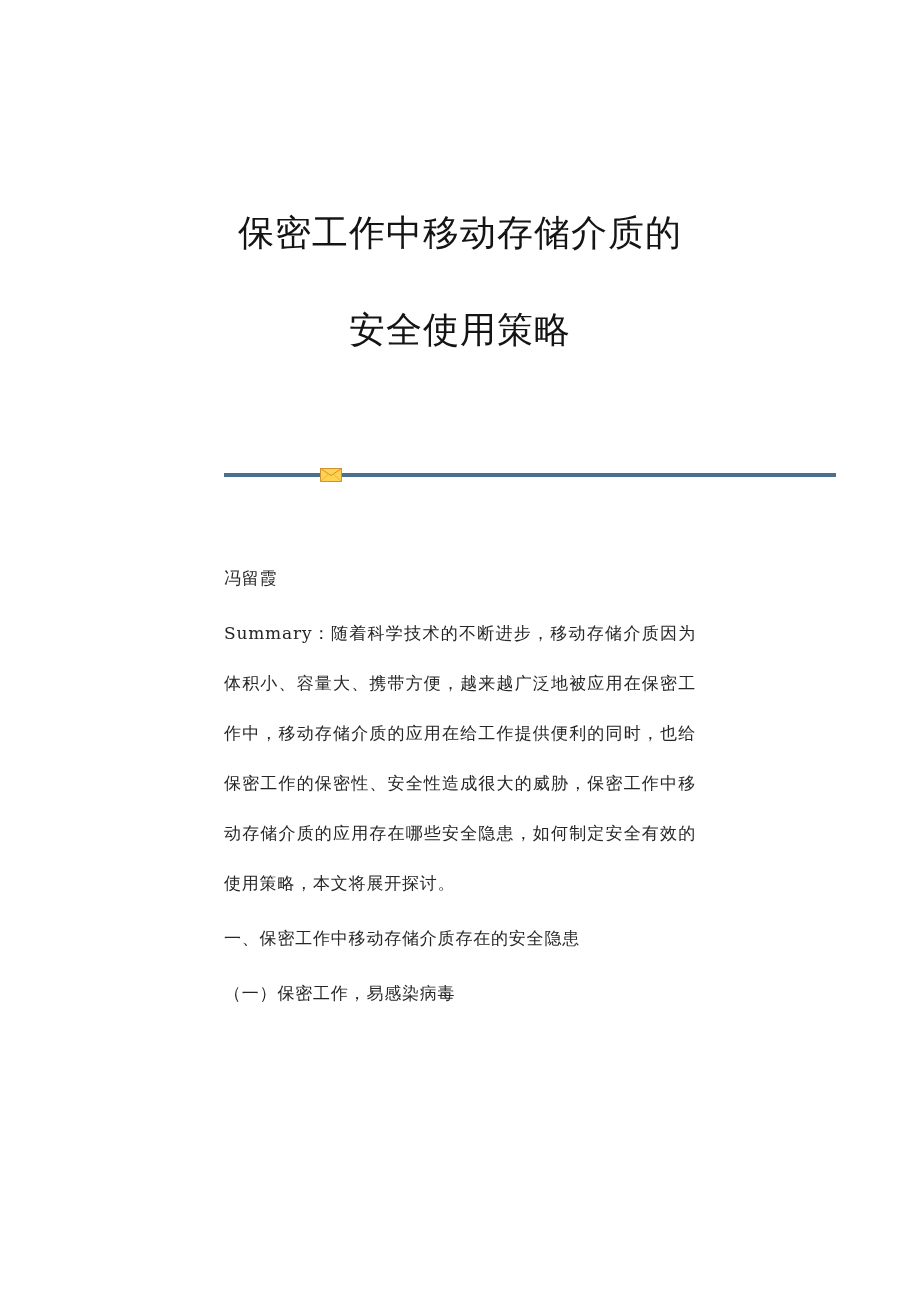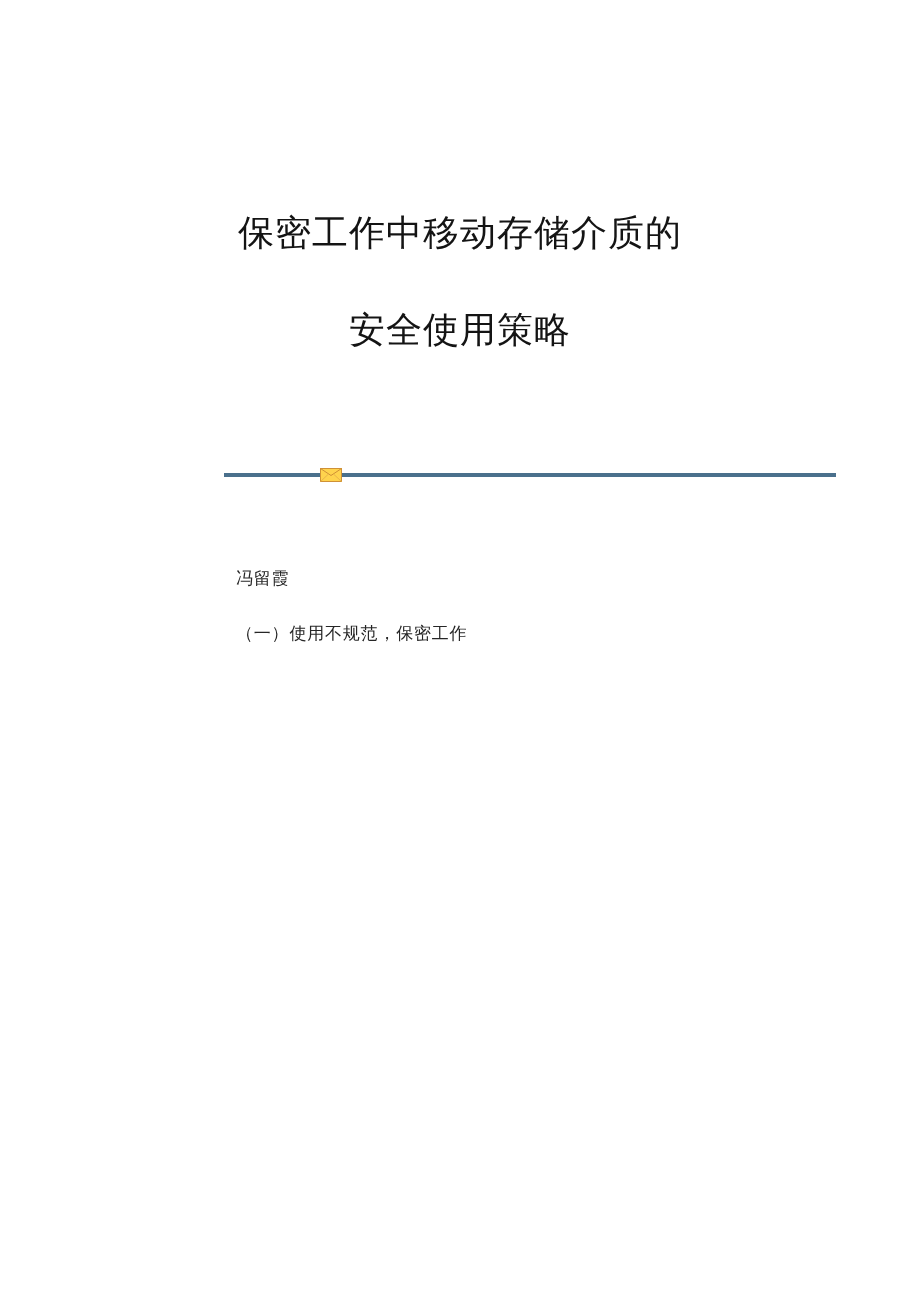--- a/index.html
+++ b/index.html
@@ -46,21 +46,21 @@
     position: absolute;
     left: 96px;
     top: 0;
     width: 22px;
     height: 14px;
   }
   .content {
     margin-top: 71px;
   }
   .content p {
-    margin: 0 0 5px 12px;
+    margin: 0 0 5px 0;
     font-size: 17px;
     line-height: 50px;
     text-align: justify;
     letter-spacing: 0.8px;
     color: #262626;
   }
 </style>
 </head>
 <body>
 
@@ -73,20 +73,22 @@
     <svg class="envelope" viewBox="0 0 22 14" xmlns="http://www.w3.org/2000/svg">
       <rect x="0.5" y="0.5" width="21" height="13" fill="#ffd34d" stroke="#cf9136" stroke-width="1"></rect>
       <path d="M0.5 0.5 L11 7.5 L21.5 0.5" fill="none" stroke="#cf9136" stroke-width="1"></path>
       <path d="M0.5 13.5 L8 6.5 M21.5 13.5 L14 6.5" fill="none" stroke="#e8b44a" stroke-width="1"></path>
     </svg>
   </div>
 
   <div class="content">
     <p>冯留霞</p>
 
+    <p>Summary：随着科学技术的不断进步，移动存储介质因为体积小、容量大、携带方便，越来越广泛地被应用在保密工作中，移动存储介质的应用在给工作提供便利的同时，也给保密工作的保密性、安全性造成很大的威胁，保密工作中移动存储介质的应用存在哪些安全隐患，如何制定安全有效的使用策略，本文将展开探讨。</p>
 
 
+    <p>一、保密工作中移动存储介质存在的安全隐患</p>
 
-    <p>（一）使用不规范，保密工作</p>
+    <p>（一）保密工作，易感染病毒</p>
 
   </div>
 
 </div>
 
 </body></html>

